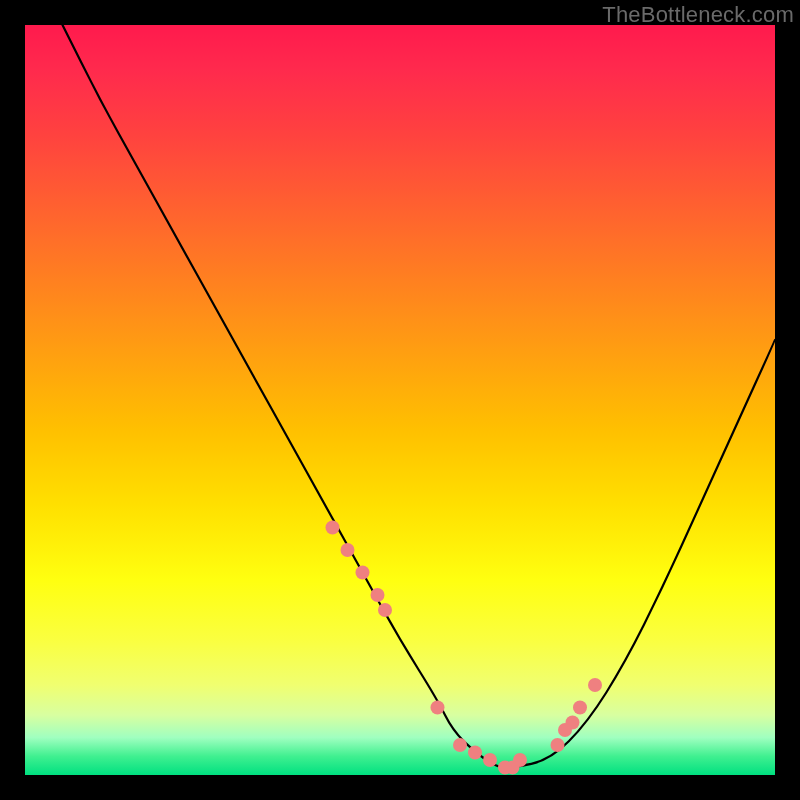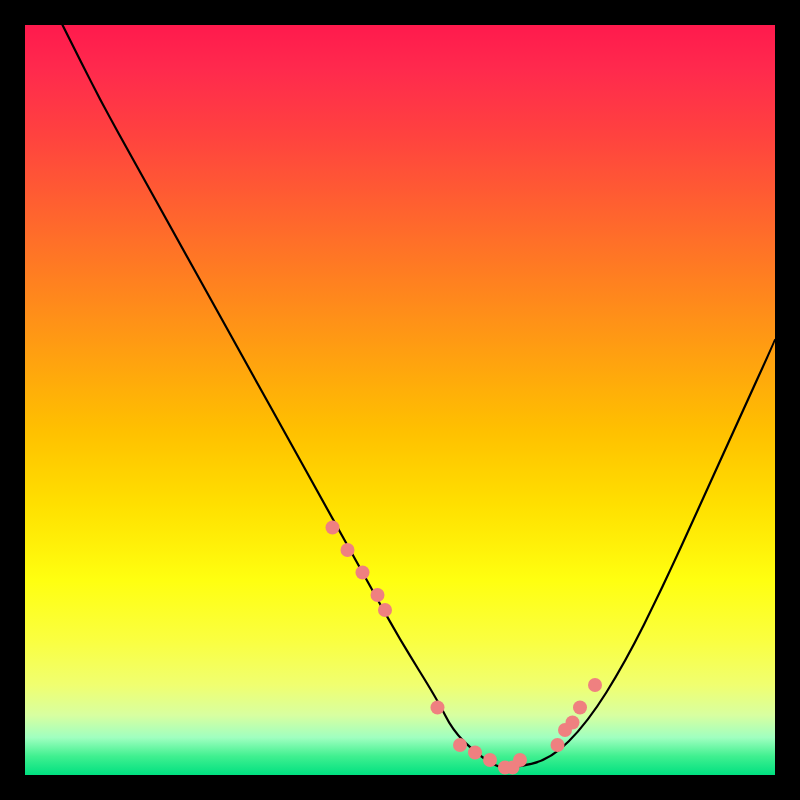--- a/index.html
+++ b/index.html
@@ -57,20 +57,21 @@
     left: 0;
     top: 0;
     width: 750px;
     height: 750px;
   }
 </style>
 </head>
 <body>
 
 <div class="frame">
+  <div class="watermark">TheBottleneck.com</div>
   <div class="plot">
     <svg class="curve" viewBox="0 0 750 750" preserveAspectRatio="none">
       <path id="curve-path" fill="none" stroke="#000000" stroke-width="2.2" stroke-linecap="round" stroke-linejoin="round" d="M 37.5 0.0 Q 37.5 0.0 56.3 37.5 Q 75.0 75.0 93.8 108.8 Q 112.5 142.5 131.3 176.3 Q 150.0 210.0 168.8 243.8 Q 187.5 277.5 206.3 311.3 Q 225.0 345.0 243.8 378.8 Q 262.5 412.5 281.3 446.3 Q 300.0 480.0 318.8 513.8 Q 337.5 547.5 356.3 581.3 Q 375.0 615.0 393.8 645.0 Q 412.5 675.0 420.0 690.0 Q 427.5 705.0 438.8 716.3 Q 450.0 727.5 461.3 735.0 Q 472.5 742.5 480.0 742.5 Q 487.5 742.5 506.3 738.8 Q 525.0 735.0 543.8 716.3 Q 562.5 697.5 581.3 667.5 Q 600.0 637.5 618.8 600.0 Q 637.5 562.5 656.3 521.3 Q 675.0 480.0 693.8 438.8 Q 712.5 397.5 731.3 356.3 T 750.0 315.0"></path>
       <g id="marker-group">
           <circle cx="307.5" cy="502.5" r="7" fill="#ef8080"></circle>
           <circle cx="322.5" cy="525.0" r="7" fill="#ef8080"></circle>
           <circle cx="337.5" cy="547.5" r="7" fill="#ef8080"></circle>
           <circle cx="352.5" cy="570.0" r="7" fill="#ef8080"></circle>
           <circle cx="360.0" cy="585.0" r="7" fill="#ef8080"></circle>
           <circle cx="412.5" cy="682.5" r="7" fill="#ef8080"></circle>

